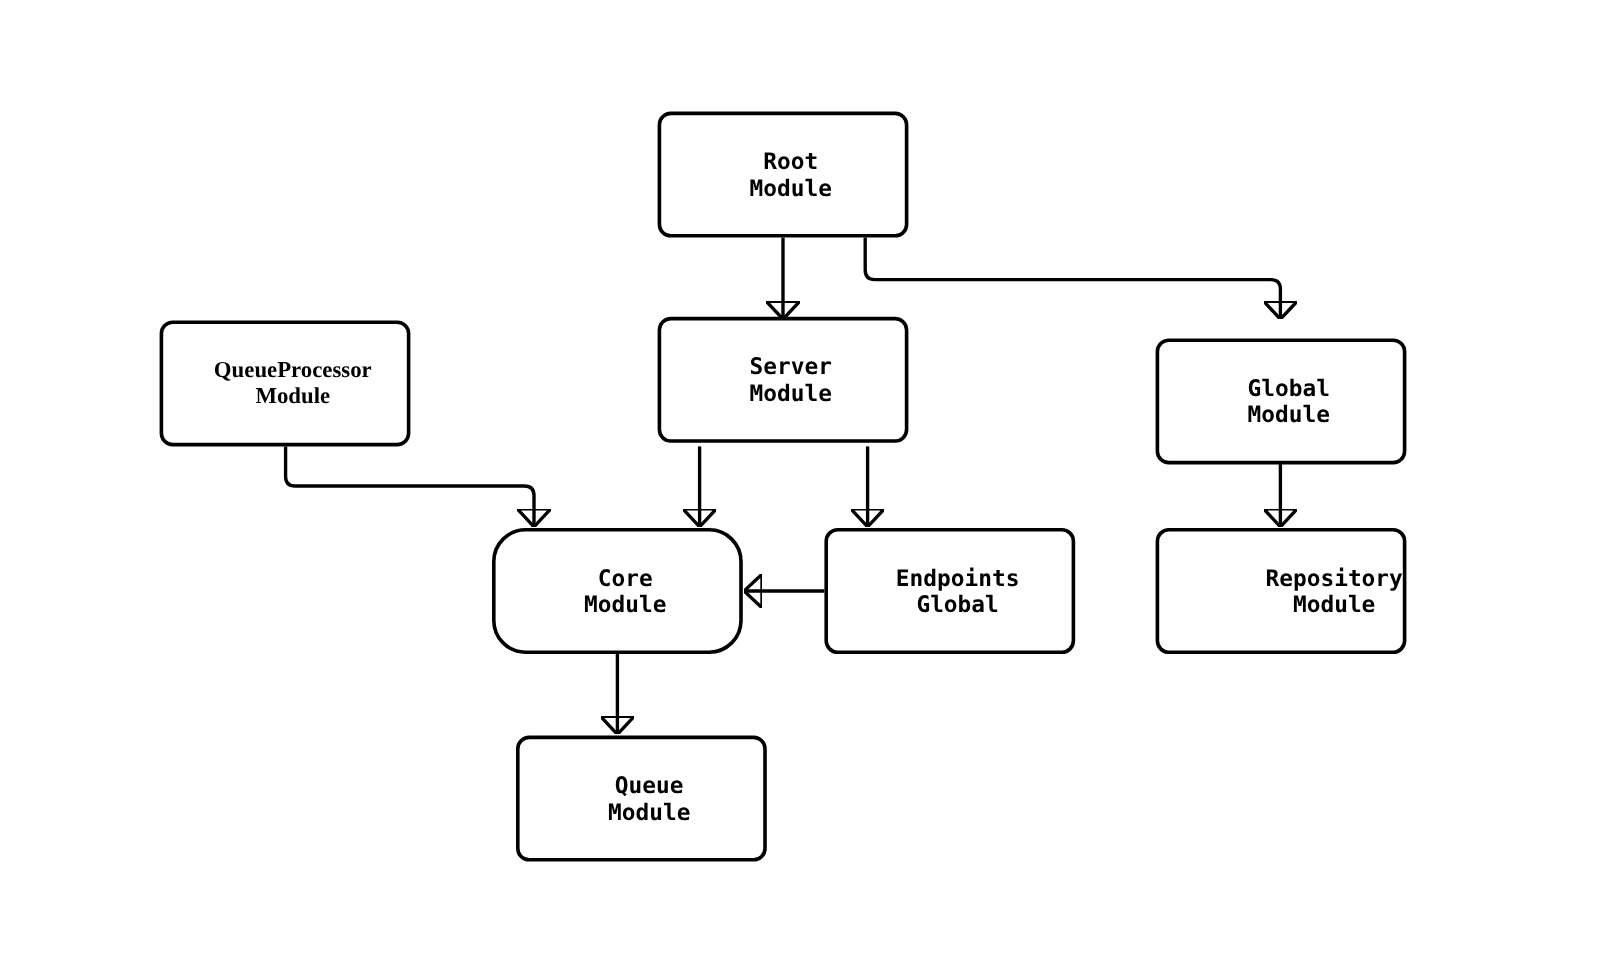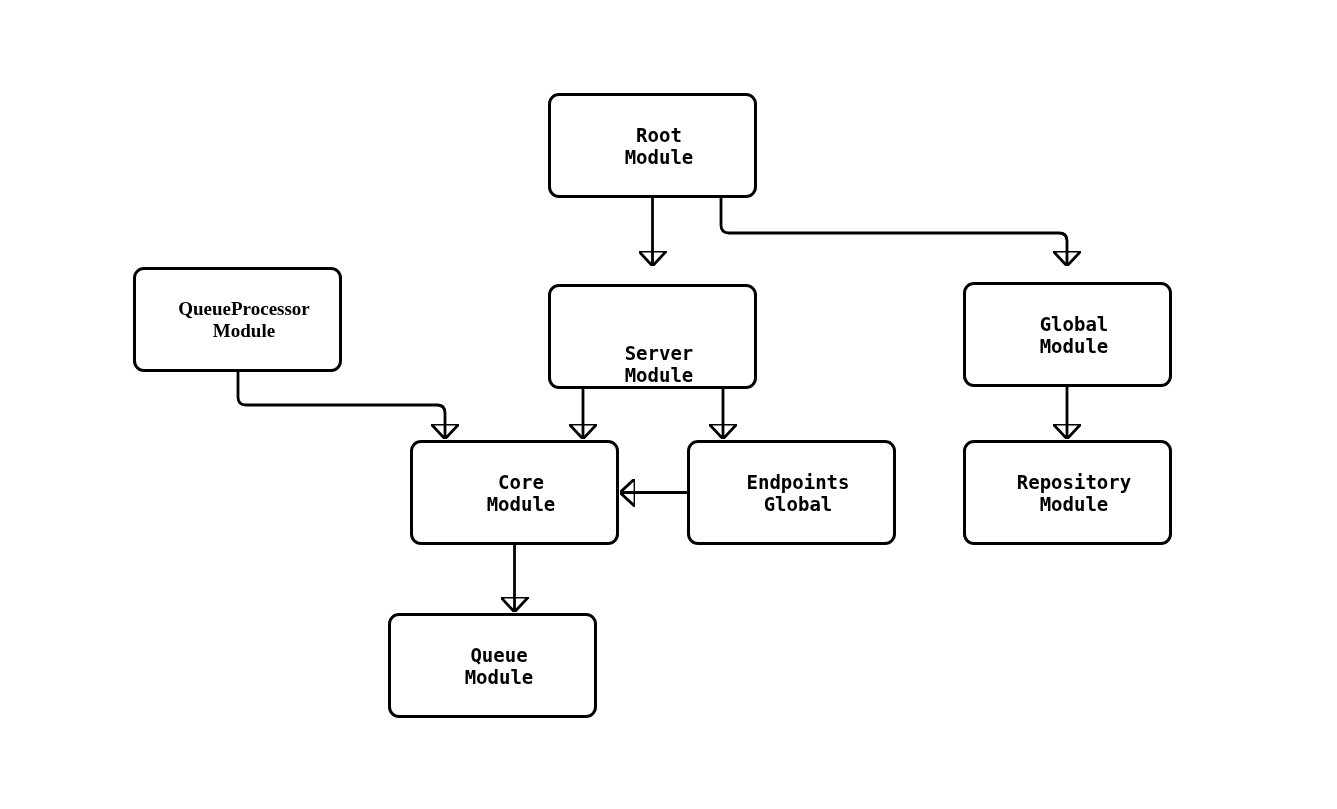--- a/index.html
+++ b/index.html
@@ -46,26 +46,26 @@
     line-height: 22px;
     font-weight: bold;
     color: #000000;
     text-align: center;
     white-space: pre-line;
     letter-spacing: 0px;
   }
   
   .pos-root          { left: 548px; top: 93px;  }
   .pos-queueproc     { left: 133px; top: 267px; font-family: Liberation Serif, serif; }
-  .pos-server        { left: 548px; top: 284px; align-items: flex-end; }
+  .pos-server        { left: 548px; top: 264px; }
   .pos-global        { left: 963px; top: 282px; }
-  .pos-core          { left: 410px; top: 440px; }
+  .pos-core          { left: 410px; top: 440px; border-radius: 28px; }
   .pos-endpoints     { left: 687px; top: 440px; }
-  .pos-repository    { left: 963px; top: 440px; }
-  .pos-queue         { left: 388px; top: 613px; }
+  .pos-repository    { left: 963px; top: 440px; justify-content: flex-end; }
+  .pos-queue         { left: 430px; top: 613px; }
 </style>
 </head>
 <body>
 
 <div class="canvas">
 
   <svg class="edges-layer" viewBox="0 0 1337 809" xmlns="http://www.w3.org/2000/svg">
     <defs>
       <marker id="arrowhead" markerUnits="userSpaceOnUse" markerWidth="15" markerHeight="28" refX="14" refY="14" orient="auto">
         <path d="M 0 0 L 15 14 L 0 28 Z" fill="#000000" stroke="none"></path>

